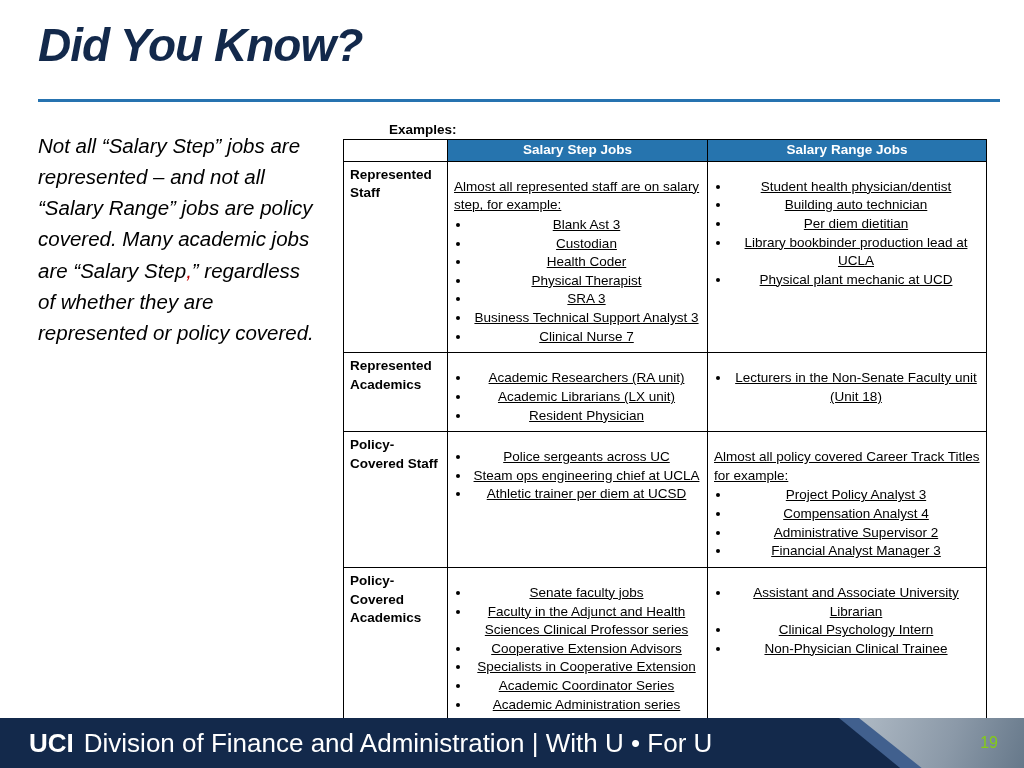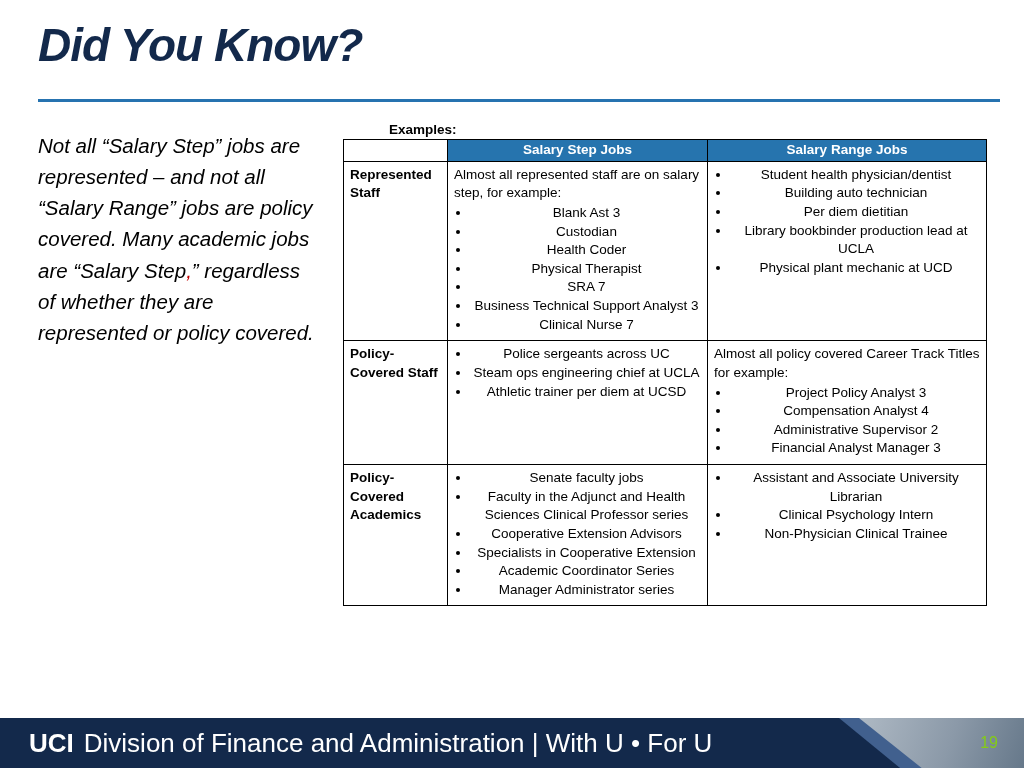--- a/index.html
+++ b/index.html
@@ -42,21 +42,21 @@
     border:1px solid #000;vertical-align:top;
   }
   table.jobs th{
     background:#2674AE;color:#fff;font-weight:bold;
     text-align:center;padding:1px 4px;font-size:13.5px;
   }
   table.jobs th.corner{background:#ffffff;}
   td.rowlabel{
     font-weight:bold;padding:4px 4px 4px 6px;
   }
-  td.cell{padding:4px 6px 6px 6px;}
+  td.cell{padding:16px 6px 6px 6px;text-decoration:underline;}
   .cell-intro{margin:0 0 1px 0;}
   ul.bullets{margin:0;padding-left:17px;list-style:disc;}
   ul.bullets li{padding-left:1px;margin:0;text-align:center;}
   
   .footer{
     position:absolute;left:0;bottom:0;width:1024px;height:50px;
     background:#13294B;
   }
   .footer-corner-back{
     position:absolute;right:0;top:0;height:50px;width:185px;
@@ -107,36 +107,51 @@
       <tbody id="table-body">
           <tr>
             <td class="rowlabel">Represented Staff</td>
             <td class="cell">
               <p class="cell-intro">Almost all represented staff are on salary step, for example:</p>
               <ul class="bullets">
                 <li>Blank Ast 3</li>
                 <li>Custodian</li>
                 <li>Health Coder</li>
                 <li>Physical Therapist</li>
-                <li>SRA 7</li>
+                <li>SRA 3</li>
                 <li>Business Technical Support Analyst 3</li>
                 <li>Clinical Nurse 7</li>
               </ul>
             </td>
             <td class="cell">
               <ul class="bullets">
                 <li>Student health physician/dentist</li>
                 <li>Building auto technician</li>
                 <li>Per diem dietitian</li>
                 <li>Library bookbinder production lead at UCLA</li>
                 <li>Physical plant mechanic at UCD</li>
               </ul>
             </td>
           </tr>
           <tr>
+            <td class="rowlabel">Represented Academics</td>
+            <td class="cell">
+              <ul class="bullets">
+                <li>Academic Researchers (RA unit)</li>
+                <li>Academic Librarians (LX unit)</li>
+                <li>Resident Physician</li>
+              </ul>
+            </td>
+            <td class="cell">
+              <ul class="bullets">
+                <li>Lecturers in the Non-Senate Faculty unit (Unit 18)</li>
+              </ul>
+            </td>
+          </tr>
+          <tr>
             <td class="rowlabel">Policy-Covered Staff</td>
             <td class="cell">
               <ul class="bullets">
                 <li>Police sergeants across UC</li>
                 <li>Steam ops engineering chief at UCLA</li>
                 <li>Athletic trainer per diem at UCSD</li>
               </ul>
             </td>
             <td class="cell">
               <p class="cell-intro">Almost all policy covered Career Track Titles for example:</p>
@@ -150,21 +165,21 @@
           </tr>
           <tr>
             <td class="rowlabel">Policy-Covered Academics</td>
             <td class="cell">
               <ul class="bullets">
                 <li>Senate faculty jobs</li>
                 <li>Faculty in the Adjunct and Health Sciences Clinical Professor series</li>
                 <li>Cooperative Extension Advisors</li>
                 <li>Specialists in Cooperative Extension</li>
                 <li>Academic Coordinator Series</li>
-                <li>Manager Administrator series</li>
+                <li>Academic Administration series</li>
               </ul>
             </td>
             <td class="cell">
               <ul class="bullets">
                 <li>Assistant and Associate University Librarian</li>
                 <li>Clinical Psychology Intern</li>
                 <li>Non-Physician Clinical Trainee</li>
               </ul>
             </td>
           </tr>

